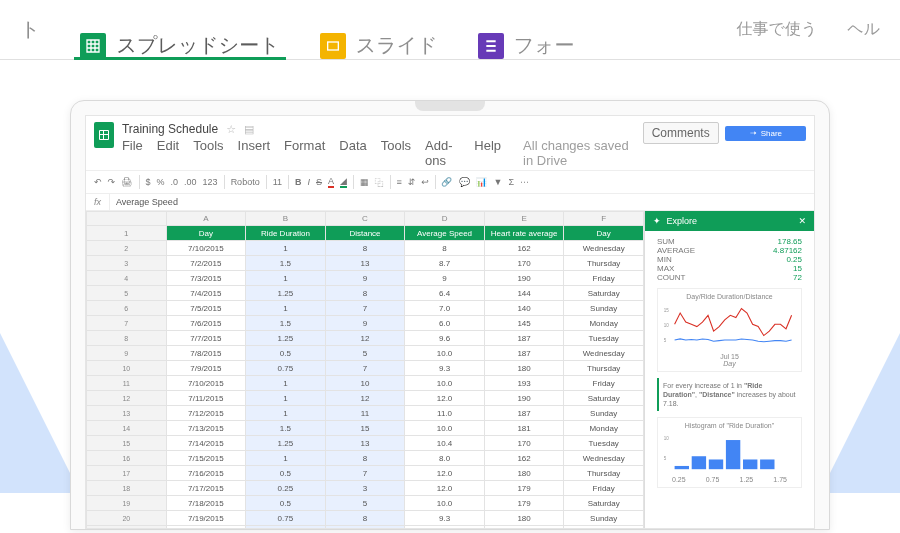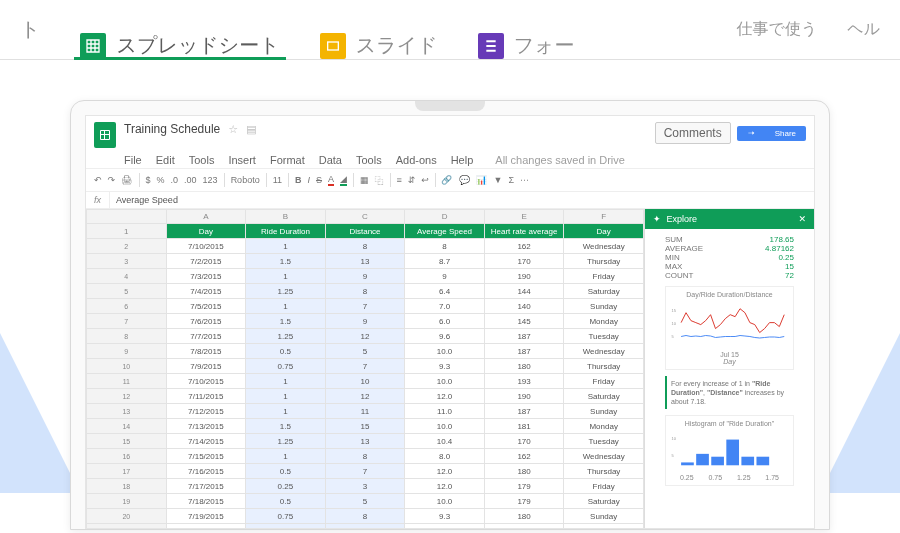--- a/index.html
+++ b/index.html
@@ -23,46 +23,46 @@
   .laptop{position:absolute;left:70px;top:40px;width:760px;height:430px;background:#fafafa;border:1px solid #d9d9d9;border-radius:14px 14px 0 0;box-shadow:0 2px 8px rgba(0,0,0,.08)}
   .notch{position:absolute;top:0;left:50%;transform:translateX(-50%);width:70px;height:10px;background:#e3e3e3;border-radius:0 0 8px 8px}
   .screen{position:absolute;inset:14px 14px 0 14px;background:#fff;border:1px solid #e5e5e5;display:flex;flex-direction:column;overflow:hidden;font-size:9px;color:#555}
   
   .dochdr{display:flex;align-items:flex-start;gap:8px;padding:6px 8px 2px}
   .dochdr .sheets-sq{width:22px;height:26px;background:#0f9d58;border-radius:2px;display:flex;align-items:center;justify-content:center}
   .dochdr .sheets-sq svg{width:12px;height:12px;fill:#fff}
   .titleline{display:flex;align-items:center;gap:8px}
   .doc-title{font-size:12px;color:#444}
   .star{color:#bbb;font-size:11px}
-  .menubar{display:flex;gap:14px;font-size:11px;color:#666;margin-top:18px}
+  .menubar{display:flex;gap:14px;font-size:13px;color:#666;margin-top:2px}
   .savemsg{color:#9e9e9e;margin-left:8px}
   .hdr-right{margin-left:auto;display:flex;gap:6px;align-items:center}
   .btn-comments{border:1px solid #ccc;padding:3px 8px;border-radius:2px;font-size:12px;color:#666;background:#f8f8f8}
-  .btn-share{background:#4285f4;color:#fff;padding:3px 10px;border-radius:2px;font-size:8px;display:flex;align-items:center;gap:20px}
+  .btn-share{background:#4285f4;color:#fff;padding:3px 24px;border-radius:2px;font-size:8px;display:flex;align-items:center;gap:4px}
   
   .toolbar{display:flex;align-items:center;gap:6px;padding:4px 8px;border-top:1px solid #eee;border-bottom:1px solid #eee;color:#777;font-size:9px}
   .toolbar .sep{width:1px;height:14px;background:#ddd}
   
   .fxbar{display:flex;align-items:center;border-bottom:1px solid #eee;font-size:9px}
   .fxbar .fx{width:24px;text-align:center;font-style:italic;color:#888;border-right:1px solid #eee;padding:3px 0}
   .fxbar .cell{padding:3px 6px;color:#555}
   
   .main{flex:1;display:flex;overflow:hidden}
   .sheet{flex:1;overflow:hidden;display:flex;flex-direction:column}
   table{border-collapse:collapse;width:100%;table-layout:fixed;font-size:8px}
   th,td{border:1px solid #e3e3e3;padding:2px 4px;text-align:center;height:15px;white-space:nowrap;overflow:hidden}
   .colhdr th{background:#f3f3f3;color:#888;font-weight:normal;height:14px}
   .rownum{background:#f3f3f3;color:#888;width:22px;font-size:7px}
   .greenhdr td{background:#0f9d58;color:#fff;font-size:8px}
   .sel{background:#e8f0fe}
   
   .explore{width:170px;border-left:1px solid #ddd;display:flex;flex-direction:column;font-size:8px}
   .exp-hdr{background:#0f9d58;color:#fff;padding:5px 8px;display:flex;align-items:center;gap:6px;font-size:9px}
   .exp-hdr .x{margin-left:auto}
-  .exp-body{padding:6px 20px;color:#777;display:flex;flex-direction:column;gap:6px;overflow:hidden}
+  .exp-body{padding:6px 12px;color:#777;display:flex;flex-direction:column;gap:6px;overflow:hidden}
   .statrow{display:flex;justify-content:space-between;font-size:8px}
   .statrow .v{color:#0f9d58}
   .chartbox{border:1px solid #eee;padding:4px;font-size:7px;color:#888}
   .chart-title{text-align:center;font-size:7px;margin-bottom:2px}
   .insight{border-left:2px solid #0f9d58;padding:3px 4px;font-size:7px;line-height:1.3}
   svg.mini-line{width:100%;height:50px}
   svg.mini-bars{width:100%;height:44px}
 </style>
 </head>
 <body>

